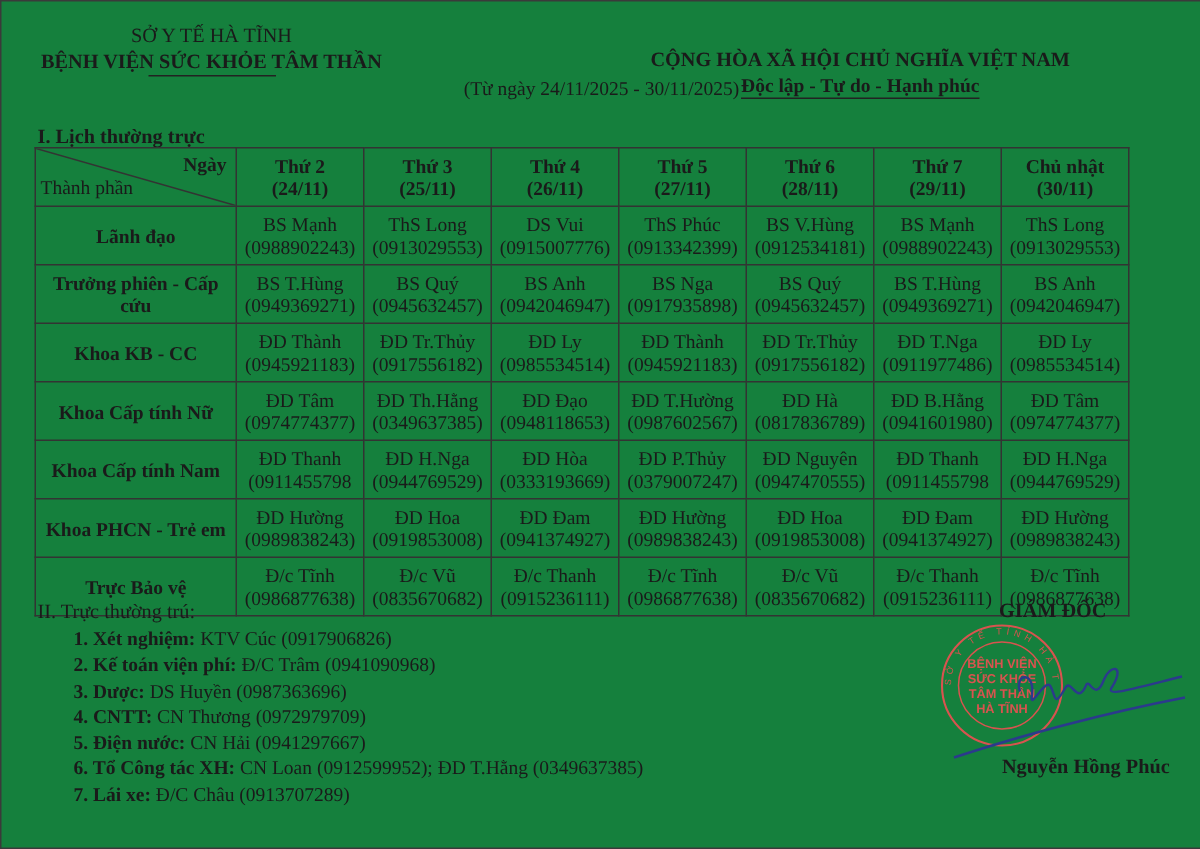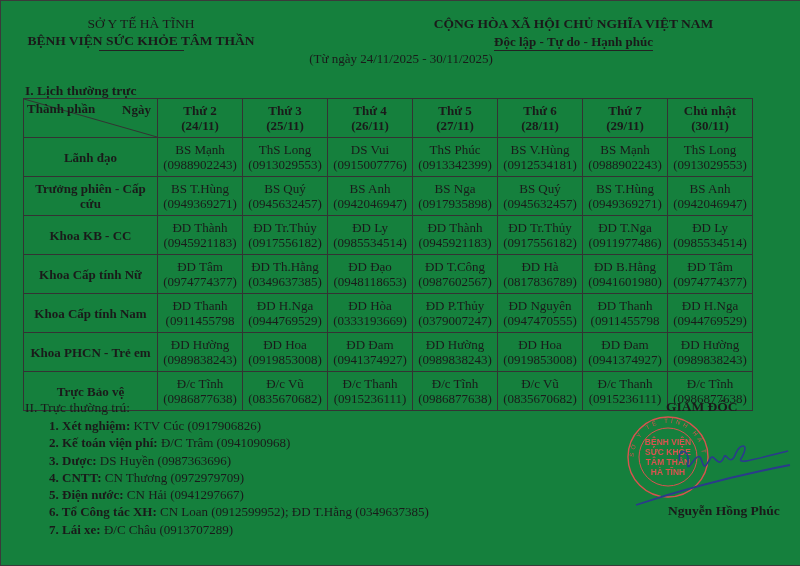--- a/index.html
+++ b/index.html
@@ -4,40 +4,40 @@
 <style>
   html, body { margin: 0; padding: 0; background: #ffffff; }
   body { width: 800px; height: 566px; overflow: hidden; font-family: "Liberation Serif", serif; color: #1a1a1a; }
   .page { position: relative; width: 798px; height: 564px; border: 1px solid #3a3a3a; background: #15803d; box-sizing: content-box; padding-left: 12px; }
 
   .hdr-left { position: absolute; left: 24px; top: 14px; width: 232px; text-align: center; }
   .hdr-left .l1 { font-size: 13.5px; line-height: 17px; }
   .hdr-left .l2 { font-size: 13.5px; line-height: 17px; font-weight: bold; }
   .hdr-left .ul { margin: 1px auto 0; width: 85px; height: 1px; background: #222; }
 
-  .hdr-right { position: absolute; left: 415px; top: 14px; width: 315px; text-align: center; }
+  .hdr-right { position: absolute; left: 415px; top: 30px; width: 315px; text-align: center; }
   .hdr-right .l1 { font-size: 13.5px; line-height: 17px; font-weight: bold; }
   .hdr-right .l2 { font-size: 13px; line-height: 17px; font-weight: bold; display: inline-block; border-bottom: 1px solid #222; padding-bottom: 0; }
 
   .title { position: absolute; left: 250px; top: 50px; width: 300px; text-align: center; }
   .title .t1 { font-size: 13.5px; line-height: 17px; font-weight: bold; }
   .title .t2 { font-size: 13px; line-height: 15px; }
 
   .sec1 { position: absolute; left: 24px; top: 82px; font-size: 13.5px; font-weight: bold; }
 
   table.duty { position: absolute; left: 22px; top: 97px; border-collapse: collapse; font-size: 13px; }
   table.duty td, table.duty th { border: 1px solid #333; text-align: center; padding: 0; line-height: 15px; }
   table.duty th { font-weight: bold; height: 38px; }
   table.duty td { height: 38px; }
   .col0 { width: 133px; }
   .colx { width: 84px; }
   .diag { position: relative; height: 38px; }
   .diag svg { position: absolute; left: 0; top: 0; width: 100%; height: 100%; }
   .diag .day { position: absolute; right: 6px; top: 3px; font-weight: bold; }
-  .diag .comp { position: absolute; left: 3px; bottom: 21px; font-weight: bold; }
+  .diag .comp { position: absolute; left: 3px; bottom: 5px; font-weight: normal; }
   .rowlabel { font-weight: bold; font-size: 13px; }
   .cell .nm, .cell .ph { display: block; white-space: nowrap; }
 
   .sec2 { position: absolute; left: 24px; top: 399px; font-size: 13.5px; font-weight: normal; }
   .resident { position: absolute; left: 48px; top: 416px; font-size: 13px; line-height: 17.3px; }
   .resident .lbl { font-weight: bold; }
 
   .sign { position: absolute; left: 617px; top: 398px; width: 175px; height: 125px; }
   .sign .role { position: absolute; left: 48px; top: 0; font-size: 13.5px; font-weight: bold; }
   .sign .name { position: absolute; left: 50px; top: 104px; font-size: 13.5px; font-weight: bold; white-space: nowrap; }
@@ -210,21 +210,21 @@
           </td>
           <td class="cell">
             <span class="nm">ĐD Th.Hằng</span>
             <span class="ph">(0349637385)</span>
           </td>
           <td class="cell">
             <span class="nm">ĐD Đạo</span>
             <span class="ph">(0948118653)</span>
           </td>
           <td class="cell">
-            <span class="nm">ĐD T.Công</span>
+            <span class="nm">ĐD T.Hường</span>
             <span class="ph">(0987602567)</span>
           </td>
           <td class="cell">
             <span class="nm">ĐD Hà</span>
             <span class="ph">(0817836789)</span>
           </td>
           <td class="cell">
             <span class="nm">ĐD B.Hằng</span>
             <span class="ph">(0941601980)</span>
           </td>

